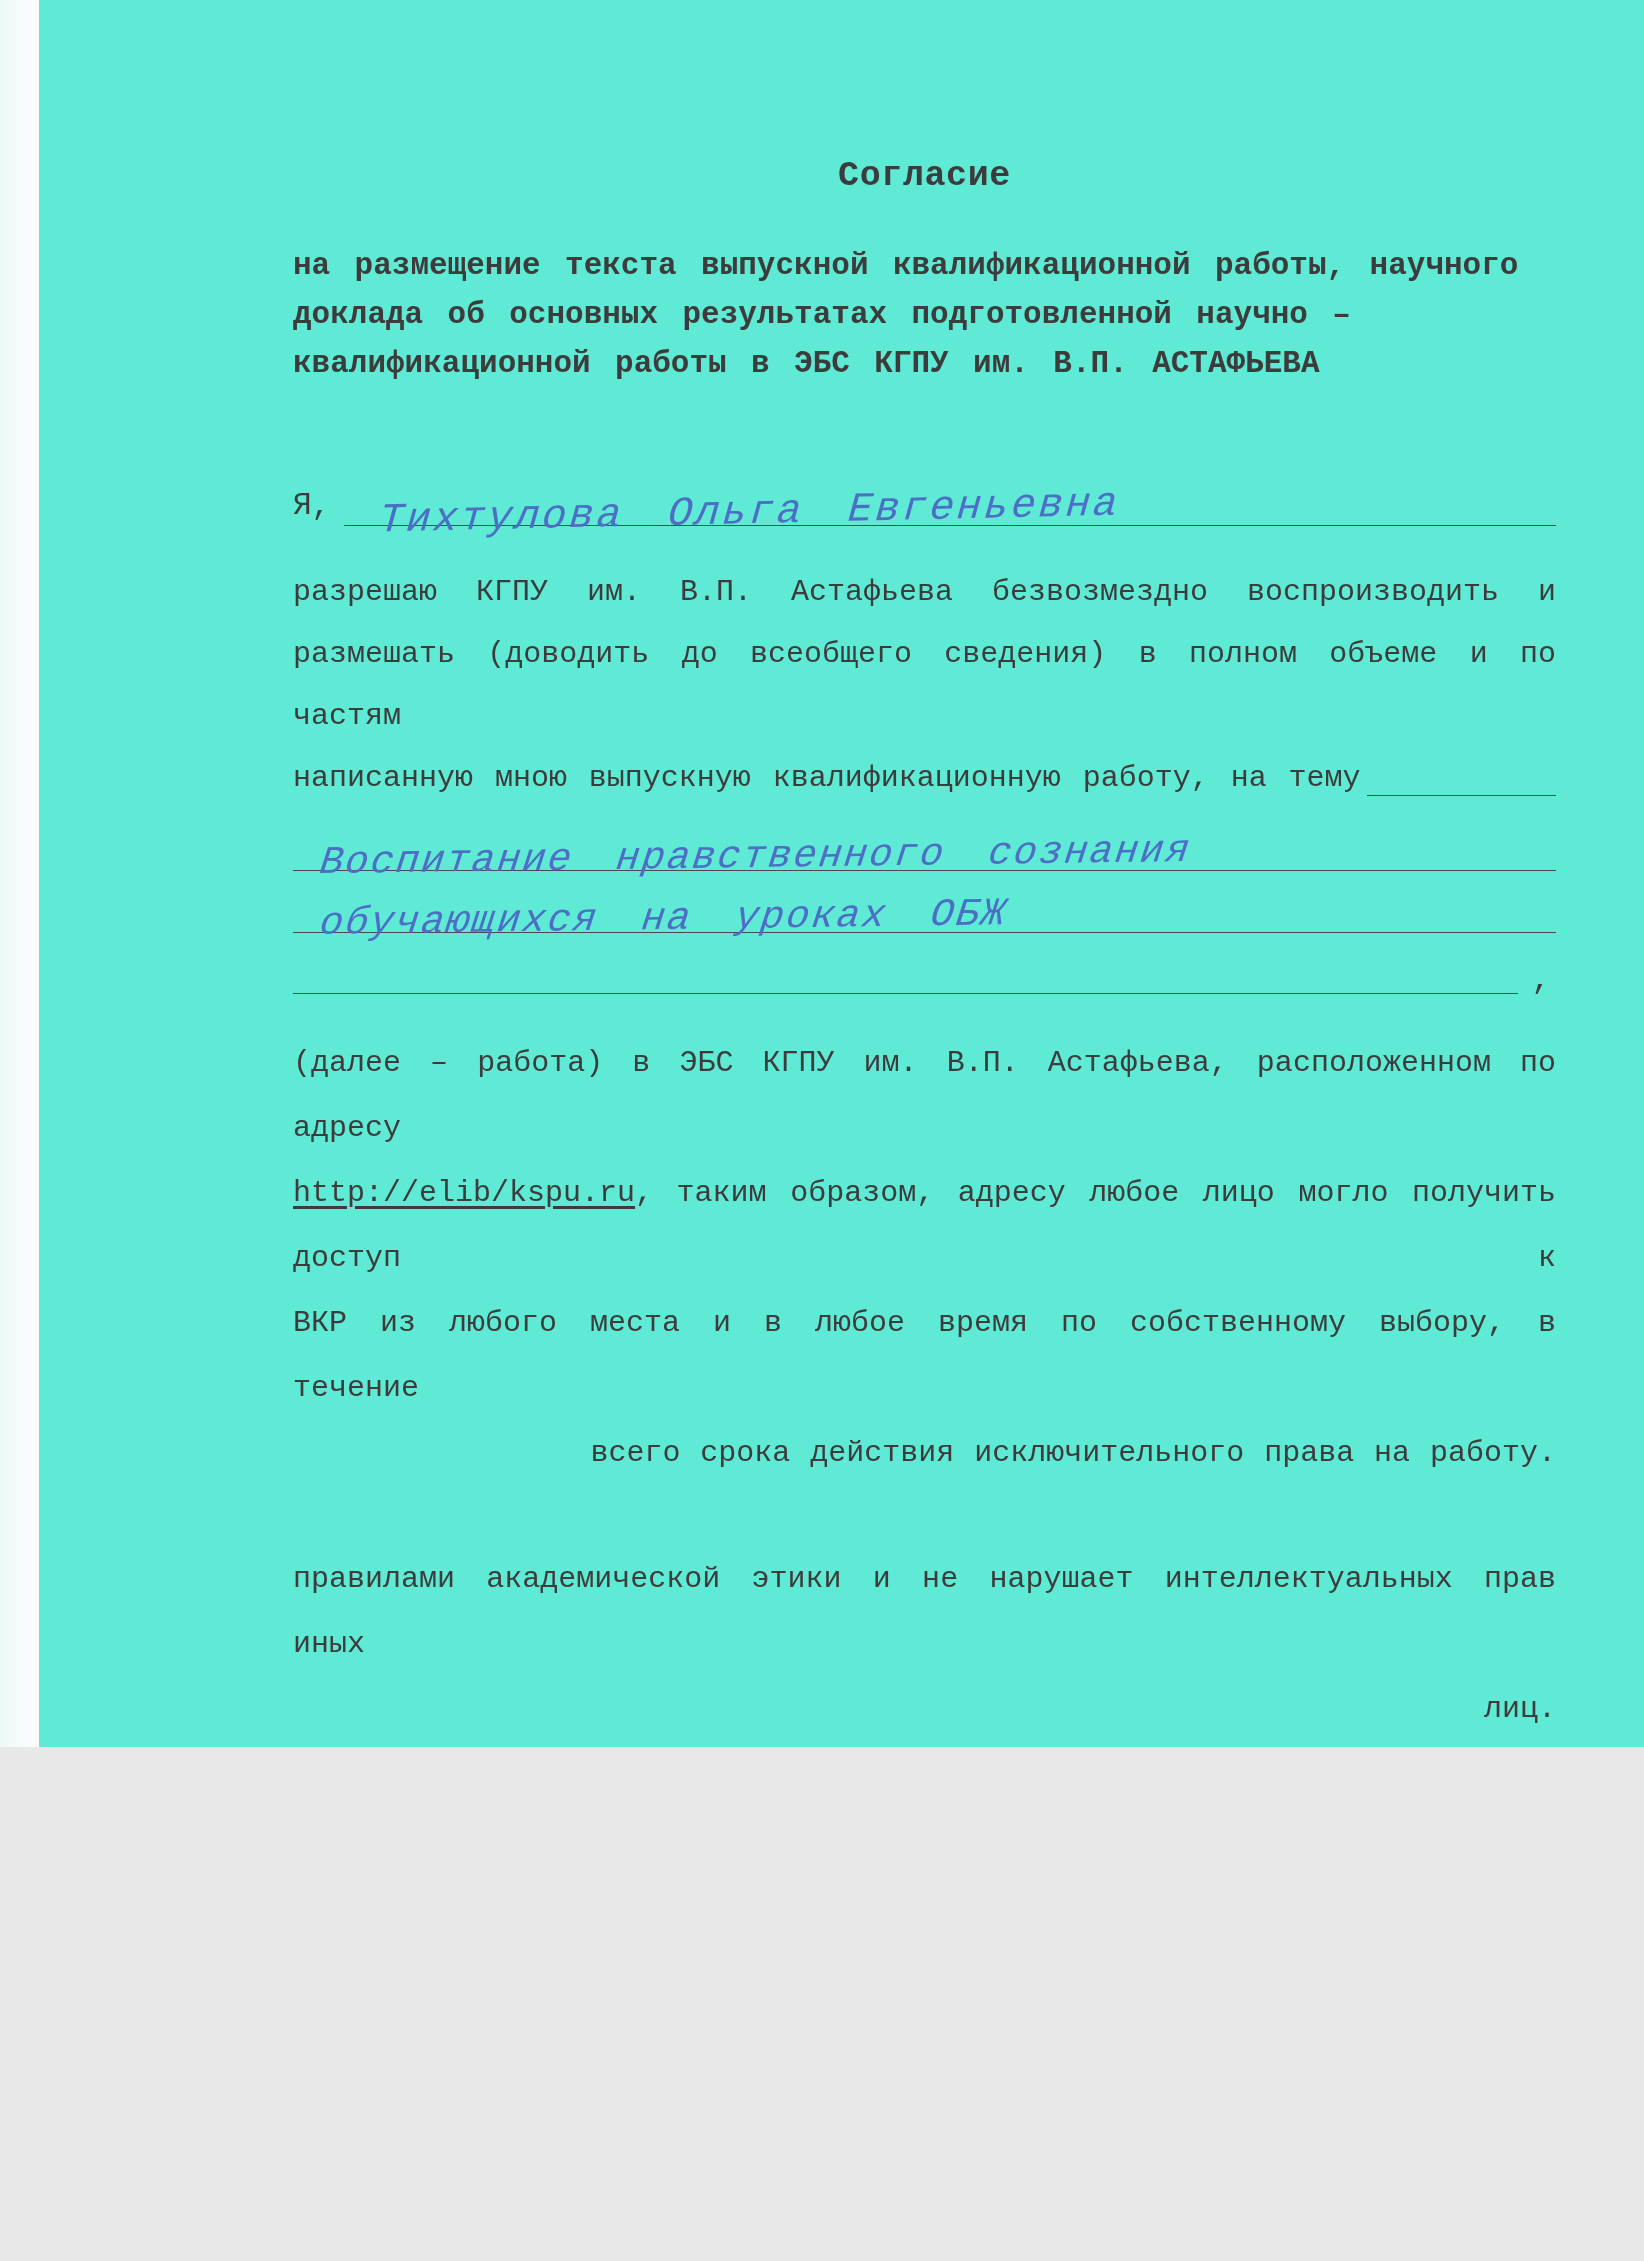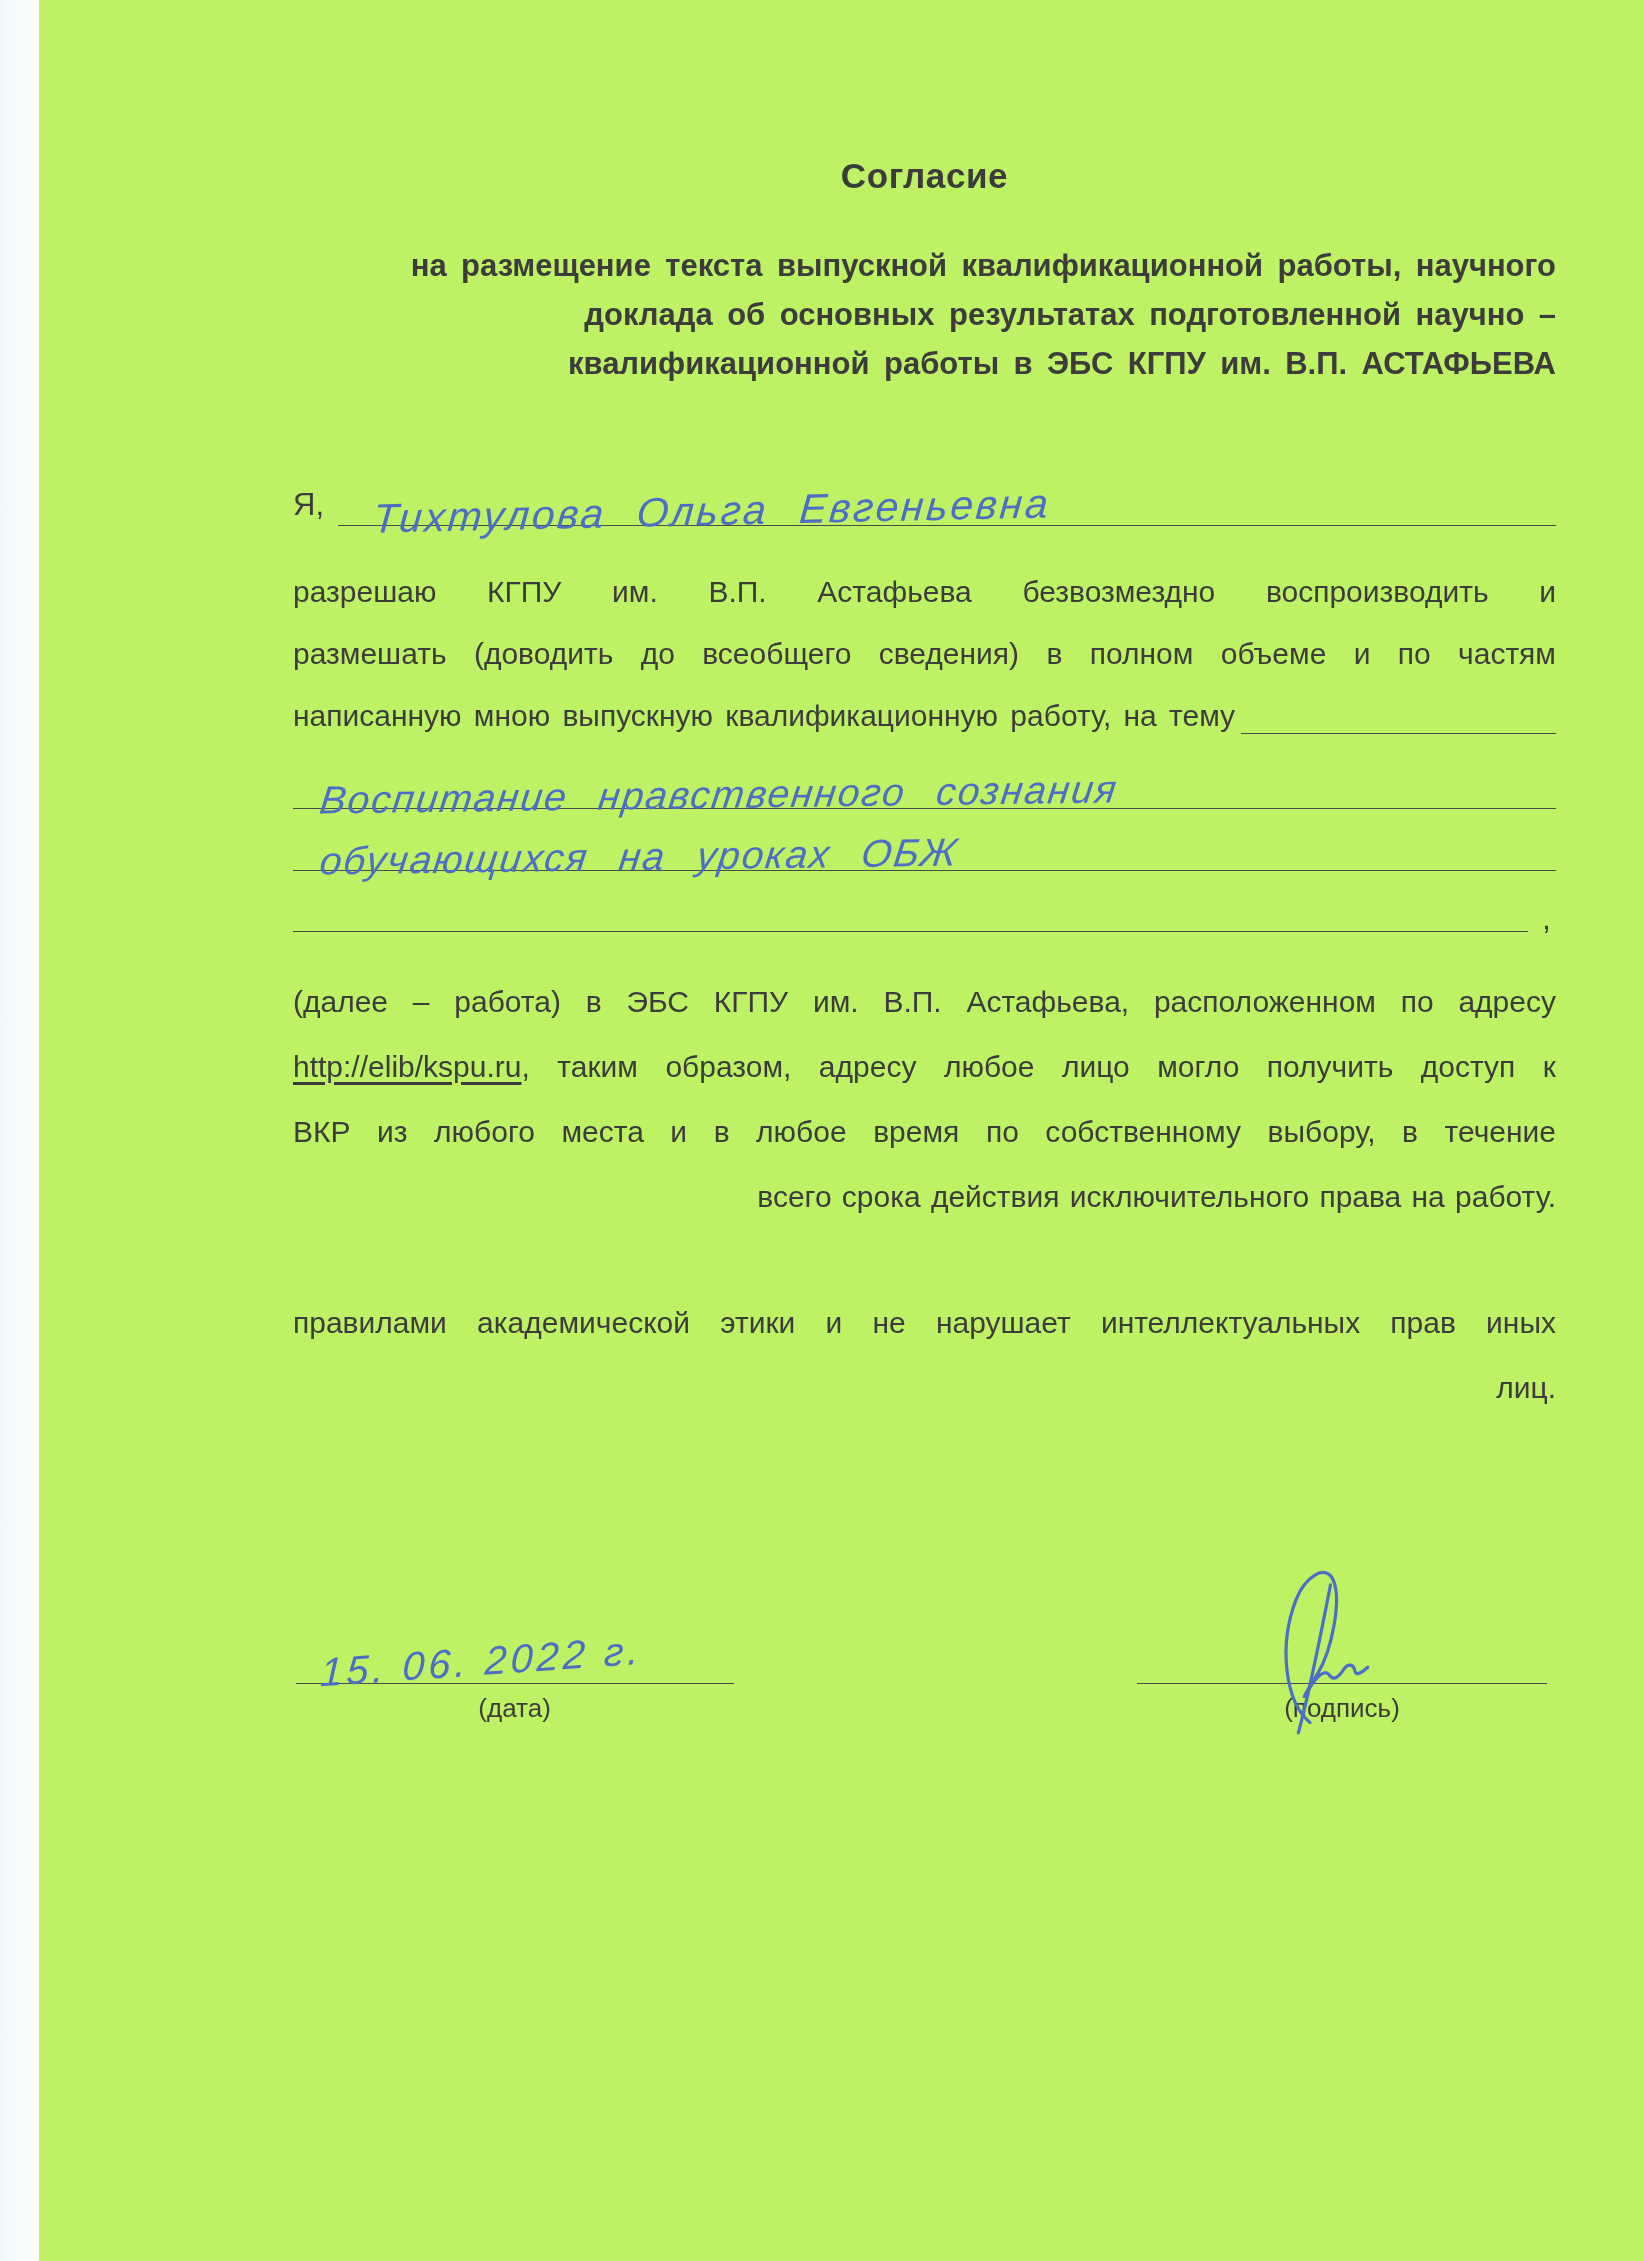--- a/index.html
+++ b/index.html
@@ -1,40 +1,40 @@
 <!DOCTYPE html>
 <html style="font-size:10.3px"><head>
 <meta charset="utf-8">
 <style>
   html,body { margin:0; padding:0; background:#e8e8e8; }
   .page {
     position:relative;
-    width:1644px; height:2261px;
-    background:#bef264;
-    font-family:Liberation Sans, sans-serif;
+    width:1644px; height:1747px;
+    background:#5eead4;
+    font-family:Liberation Mono, monospace;
     color:#3d3c3c;
     overflow:hidden;
   }
   .edge-tint {
     position:absolute; left:0; top:0; bottom:0; width:39px;
     background:linear-gradient(90deg, #eef8f8 0%, #f7fbfb 55%, #fdfdfc 100%);
   }
   .content {
     position:absolute; left:293px; top:0; width:1263px;
   }
   .doc-title {
     margin-top:156px;
     text-align:center;
     font-weight:bold;
     font-size:35px;
     letter-spacing:0.6px;
   }
   .doc-subtitle {
     margin-top:45px;
-    text-align:right;
+    text-align:left;
     font-weight:bold;
     font-size:31px;
     line-height:49px;
     word-spacing:5.8px;
   }
   
   .fio-row {
     display:flex;
     align-items:flex-end;
     margin-top:62px;

